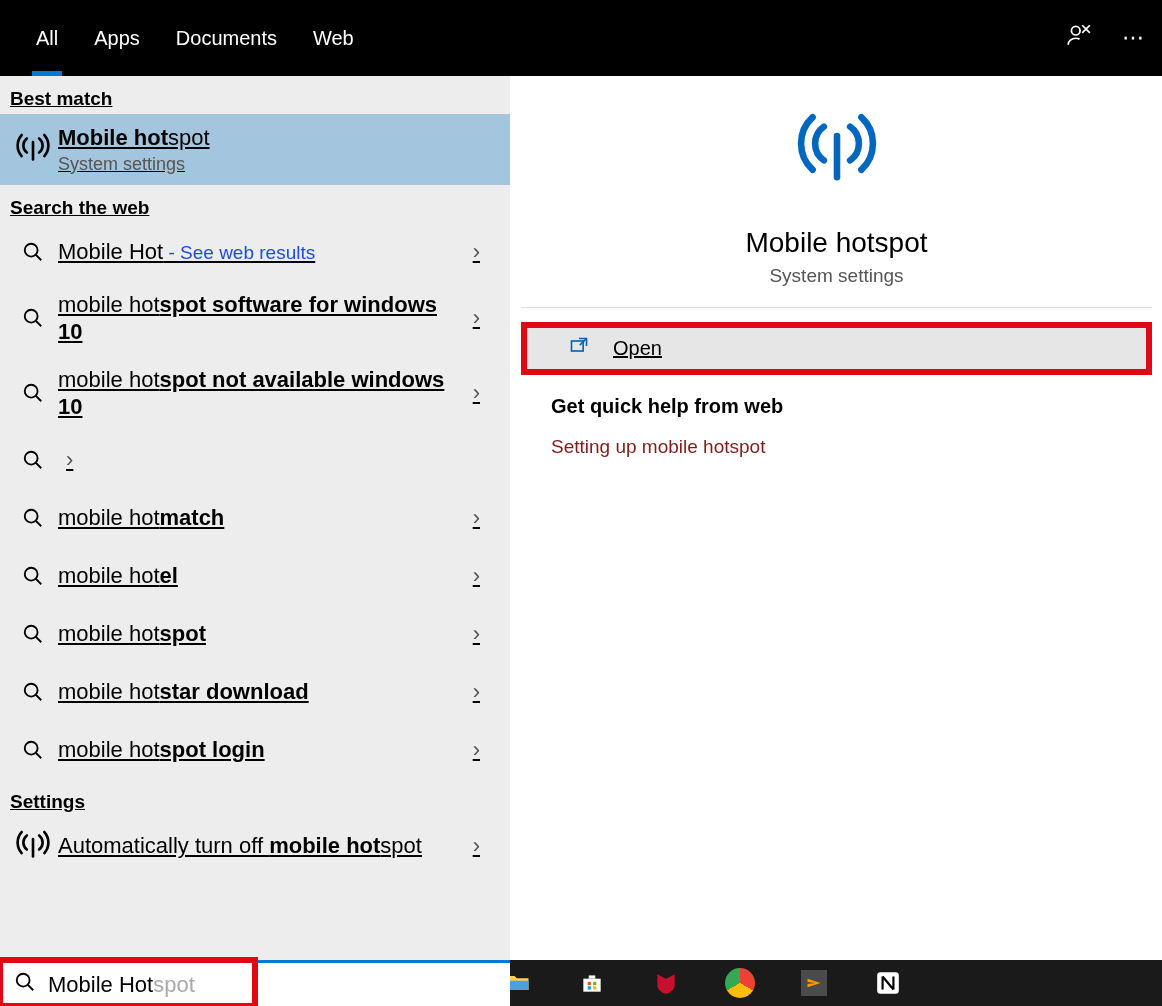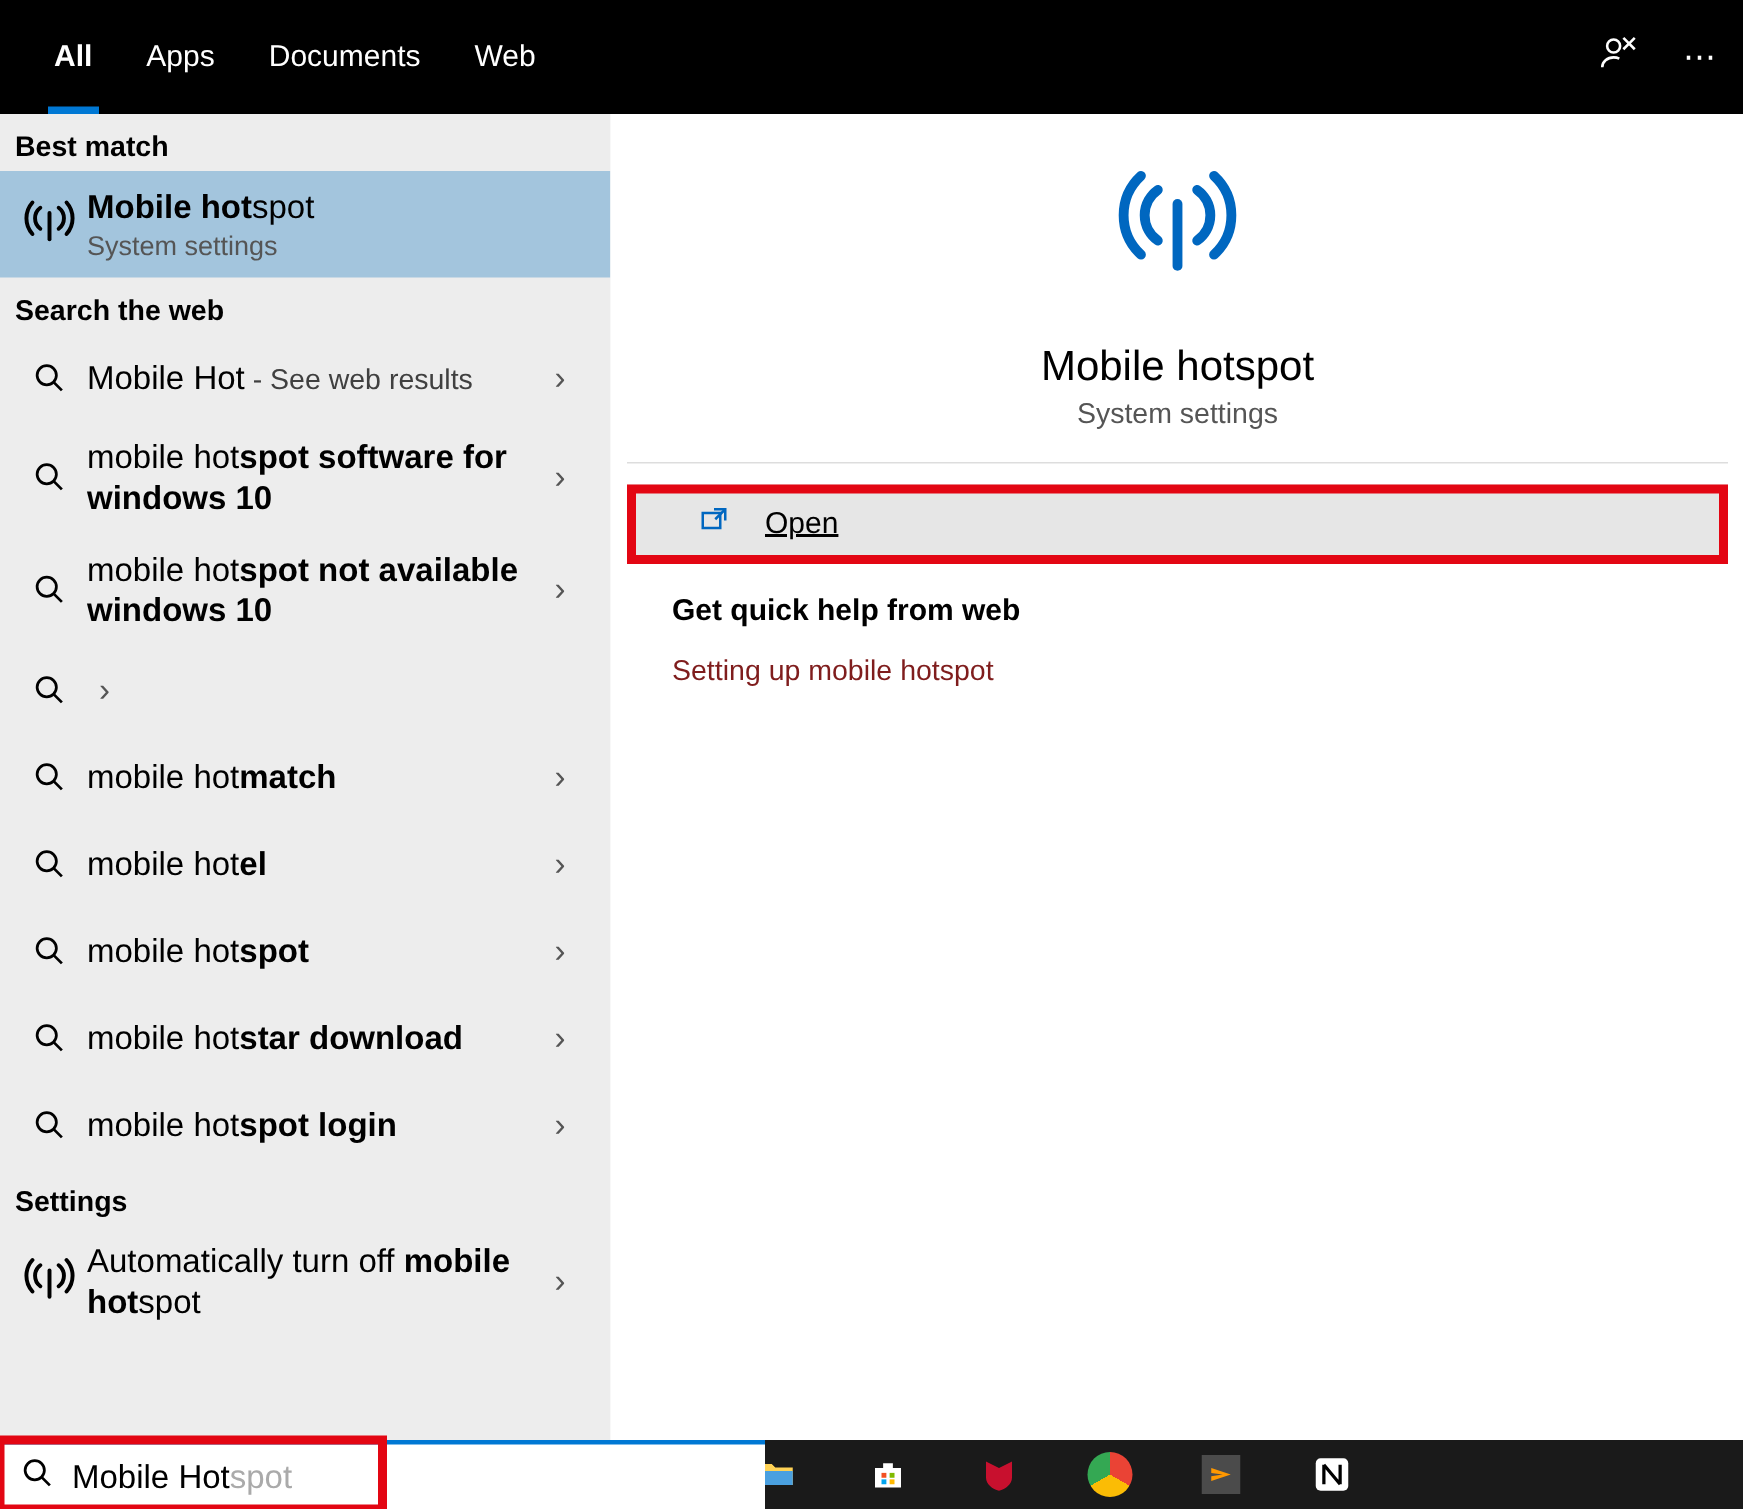--- a/index.html
+++ b/index.html
@@ -1,37 +1,37 @@
 <!DOCTYPE html>
 <html><head>
 <meta charset="utf-8">
 <style>
 * { box-sizing: border-box; margin: 0; padding: 0; }
 body { font-family: "Segoe UI", sans-serif; font-size: 15px; background: #f2f2f2; width: 1162px; height: 1006px; overflow: hidden; position: relative; }
 
 .top-bar { background: #000; height: 76px; display: flex; align-items: center; padding: 0 18px; color: #fff; }
 .top-tab { padding: 0 18px; font-size: 20px; height: 76px; display: flex; align-items: center; cursor: pointer; }
-.top-tab.active { font-weight: 700; position: relative; }
+.top-tab.active { font-weight: 400; position: relative; }
 .top-tab.active::after { content: ""; position: absolute; left: 14px; right: 14px; bottom: 0; height: 5px; background: #0078d4; }
 .top-tab .dropdown-caret { margin-left: 10px; font-size: 14px; }
 .top-right { margin-left: auto; display: flex; align-items: center; gap: 30px; }
 .top-icon { color: #fff; font-size: 22px; cursor: pointer; }
 
 .content { display: flex; height: calc(100% - 76px - 46px); }
 
-.left { width: 407px; flex-shrink: 0; background: #ededed; display: flex; flex-direction: column; overflow: hidden; }
+.left { width: 510px; flex-shrink: 0; background: #ededed; display: flex; flex-direction: column; overflow: hidden; text-decoration: underline; }
 .section-header { font-size: 19px; font-weight: 600; padding: 12px 10px 4px; }
 .result { display: flex; align-items: center; padding: 6px 10px; cursor: pointer; }
 .result.selected { background: #a3c5dd; }
 .result-icon { width: 46px; height: 46px; flex-shrink: 0; display: flex; align-items: center; justify-content: center; font-size: 24px; }
 .result-body { flex: 1; min-width: 0; padding: 4px 2px; }
 .result-title { font-size: 22px; line-height: 1.25; }
 .result-sub { font-size: 18px; color: #555; margin-top: 2px; }
 .result-arrow { color: #555; font-size: 22px; padding: 0 20px 0 10px; }
-.web-suffix { color: #404040; font-size: 19px; }
+.web-suffix { color: #1d4ed8; font-size: 19px; }
 .bold { font-weight: 600; }
 
 .right { flex: 1; background: #fff; padding: 0 10px; border-left: 1px solid transparent; display: flex; flex-direction: column; }
 .detail-header { text-align: center; padding: 30px 0 20px; border-bottom: 1px solid #ddd; }
 .big-icon { color: #0067c0; display: inline-block; margin-bottom: 10px; }
 .detail-title { font-size: 28px; margin-top: 18px; }
 .detail-sub { font-size: 19px; color: #555; margin-top: 6px; }
 .action-row { display: flex; align-items: center; padding: 14px 48px; background: #e6e6e6; cursor: pointer; font-size: 20px; margin-top: 14px; text-decoration: underline; }
 .action-row.highlighted { outline: 6px solid #e30613; outline-offset: -6px; }
 .action-row .action-icon { color: #0067c0; margin-right: 24px; font-size: 18px; }

